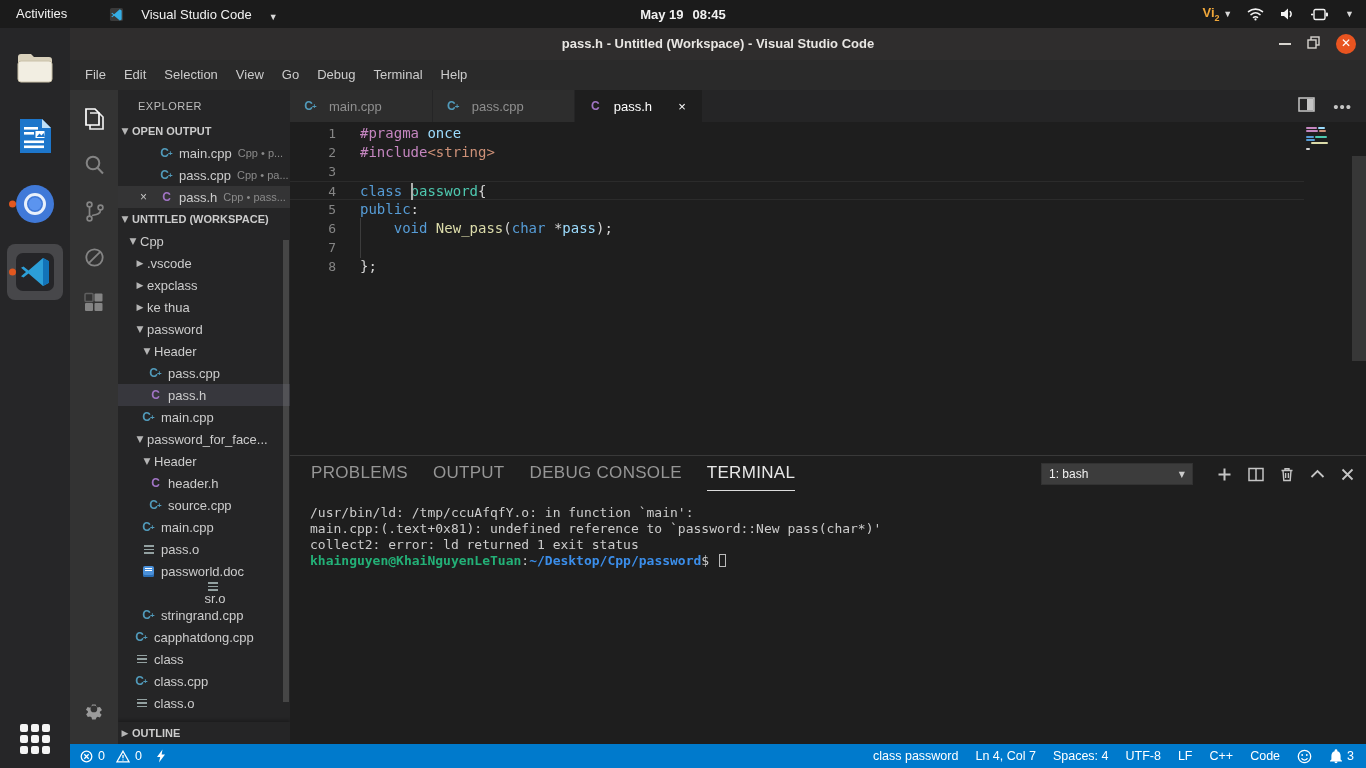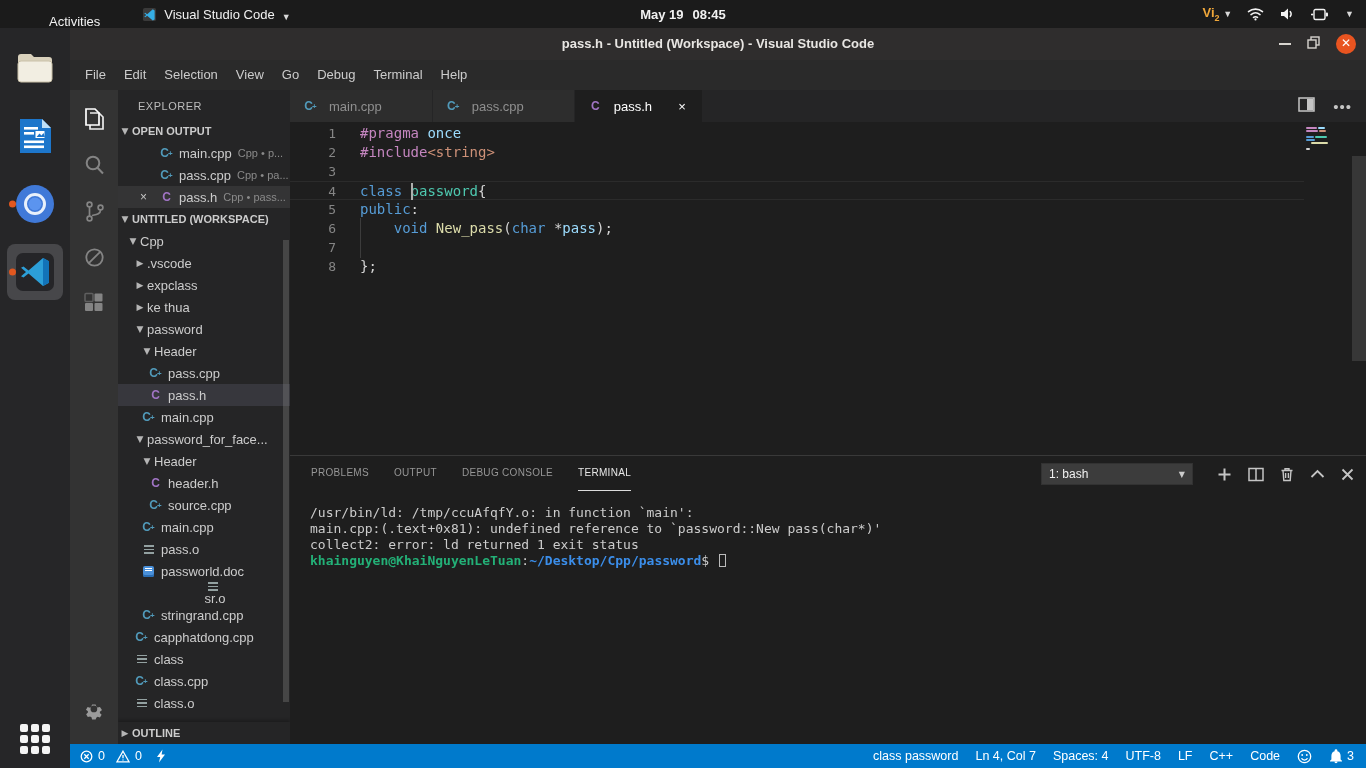--- a/index.html
+++ b/index.html
@@ -7,22 +7,22 @@
   body {
     width:1366px; height:768px; overflow:hidden; position:relative;
     background:#1e1e1e; font-family:"Liberation Sans",sans-serif;
     -webkit-font-smoothing:antialiased;
   }
   .mono { font-family:"DejaVu Sans Mono","Liberation Mono",monospace; }
 
   
   .topbar { position:absolute; top:0; left:0; width:1366px; height:28px; background:#1b1b1b;
             color:#f2f2f2; display:flex; align-items:center; font-size:13px; z-index:40; }
-  .tb-activities { padding:8px 16px; height:28px; line-height:28px;margin-left:33px; }
-  .tb-app { display:flex; align-items:flex-end; gap:7px; margin-left:26px; }
+  .tb-activities { padding:0 16px; height:28px; line-height:28px; }
+  .tb-app { display:flex; align-items:flex-end; gap:17px; margin-left:26px; }
   .tb-app svg { display:block; }
   .tb-caret { font-size:9px; color:#d9d9d9; }
   .tb-center { position:absolute; left:50%; transform:translateX(-50%); display:flex; gap:9px; font-weight:bold;}
   .tb-right { margin-left:auto; display:flex; align-items:center; gap:15px; padding-right:12px; }
   .tb-input { color:#f0a73a; font-weight:bold; }
   .tb-input sub { font-size:9px; }
   .tb-right svg { display:block; }
 
   
   .dock { position:absolute; left:0; top:28px; width:70px; height:740px; background:#262628;
@@ -109,21 +109,21 @@
                                  border-left:1px solid #3c3c3c; }
   .cursor { position:absolute; top:1px; width:2px; height:17px; background:#aeafad; }
   .minimap { position:absolute; top:2px; right:16px; width:46px; height:120px; }
   .mm { position:absolute; height:2px; border-radius:1px; }
   .ed-scroll { position:absolute; right:0; top:0; width:14px; height:100%; }
   .ed-thumb { position:absolute; right:0; top:34px; width:14px; height:205px; background:rgba(121,121,121,0.28); }
 
   
   .panel { height:289px; background:#1e1e1e; position:relative; flex-shrink:0; border-top:1px solid #393939; }
   .panel-header { height:35px; display:flex; align-items:center; padding-left:21px; }
-  .panel-tab { margin-right:25px; font-size:10px; letter-spacing:0.3px; color:#969696; height:35px;
+  .panel-tab { margin-right:25px; font-size:17px; letter-spacing:0.3px; color:#969696; height:35px;
                line-height:34px; }
   .panel-tab.active { color:#e7e7e7; border-bottom:1px solid #dcdcdc; }
   .panel-actions { position:absolute; right:12px; top:7px; display:flex; align-items:center; gap:16px; color:#c5c5c5; }
   .term-select { width:152px; height:22px; background:#3c3c3c; border:1px solid #323232; color:#f0f0f0;
                  font-size:12px; display:flex; align-items:center; justify-content:space-between;
                  padding:0 7px; margin-right:8px; }
   .term-select .tri { font-size:8px; color:#cccccc; font-family:"DejaVu Sans",sans-serif; }
   .panel-actions svg { display:block; }
   .terminal { position:absolute; left:20px; top:49px; right:20px; font-size:13px; line-height:16px;
               color:#cccccc; }

